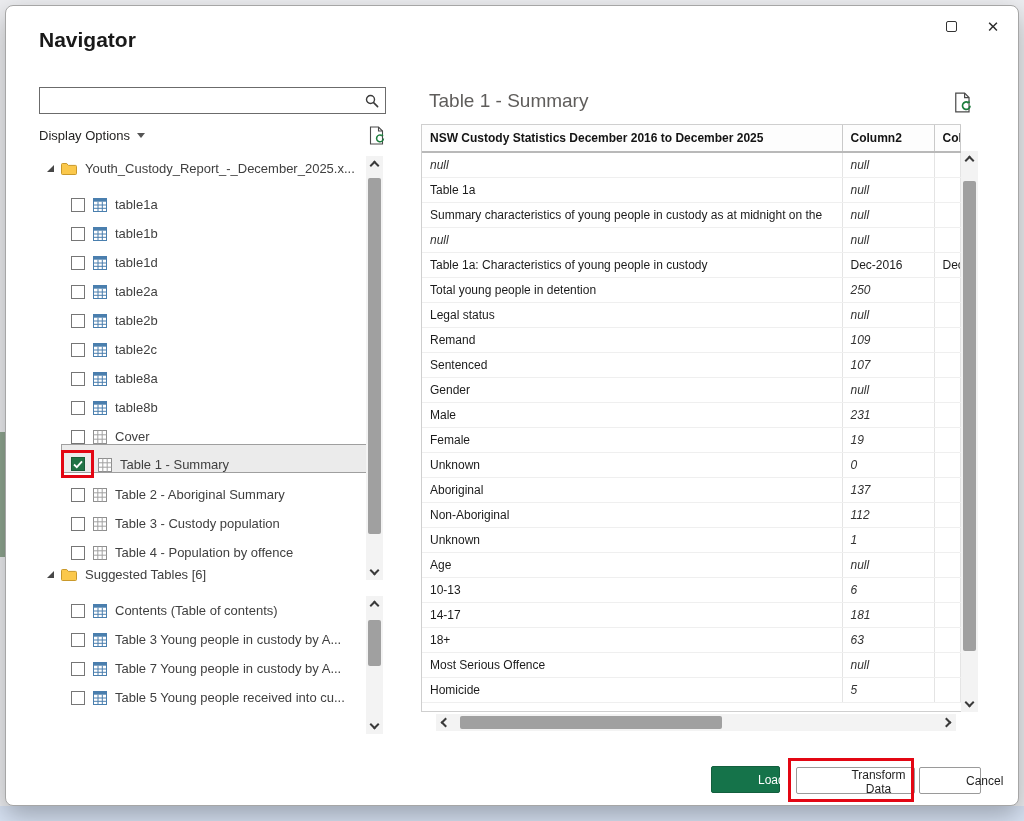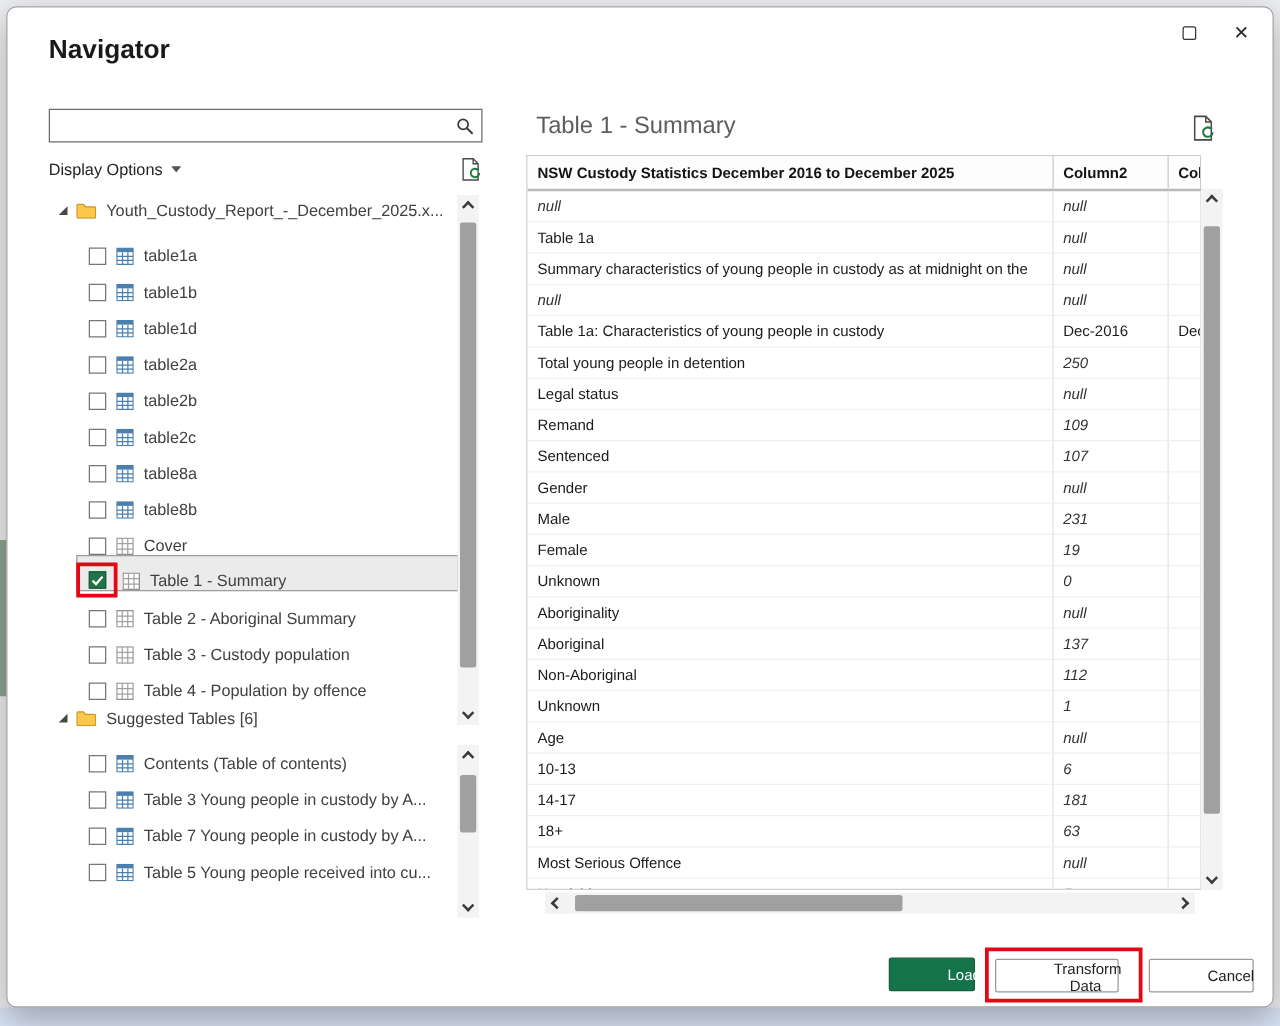--- a/index.html
+++ b/index.html
@@ -82,22 +82,22 @@
                white-space:nowrap; overflow:hidden; }
   .ptable td { font-size:12px; color:#1b1b1b; height:24px; line-height:24px; padding:0 8px;
                border-right:1px solid #e4e4e4; border-bottom:1px solid #efefef;
                white-space:nowrap; overflow:hidden; }
   .ptable td.null, .ptable td.num { font-style:italic; text-align:left; color:#333; }
 
   
   .btn { position:absolute; height:27px; font-size:12px; font-family:"Liberation Sans",sans-serif;
          border-radius:2px; cursor:pointer;padding-left:46px; }
   .btn-load { left:705px; top:760px; width:69px; color:#fff; border:1px solid #135f3e; background:#15734a; }
-  .btn-transform { left:790px; top:761px; width:99px; background:#fff; border:1px solid #9a9a9a; color:#1f1f1f; }
-  .btn-cancel { left:913px; top:761px; width:84px; background:#fff; border:1px solid #9a9a9a; color:#1f1f1f; }
+  .btn-transform { left:790px; top:761px; width:119px; background:#fff; border:1px solid #9a9a9a; color:#1f1f1f; }
+  .btn-cancel { left:913px; top:761px; width:62px; background:#fff; border:1px solid #9a9a9a; color:#1f1f1f; }
   .red-rect { position:absolute; left:782px; top:752px; width:126px; height:44px; border:3px solid #e30613; pointer-events:none; }
 </style>
 </head>
 <body>
 
 <div class="bg-strip"></div>
 <div class="bg-sliver"></div>
 
 <div class="dialog">
 
@@ -499,25 +499,20 @@
             <td>Female</td>
             <td class="num">19</td>
             <td></td>
           </tr>
           <tr>
             <td>Unknown</td>
             <td class="num">0</td>
             <td></td>
           </tr>
           <tr>
-            <td>Aboriginality</td>
-            <td class="null">null</td>
-            <td></td>
-          </tr>
-          <tr>
             <td>Aboriginal</td>
             <td class="num">137</td>
             <td></td>
           </tr>
           <tr>
             <td>Non-Aboriginal</td>
             <td class="num">112</td>
             <td></td>
           </tr>
           <tr>

